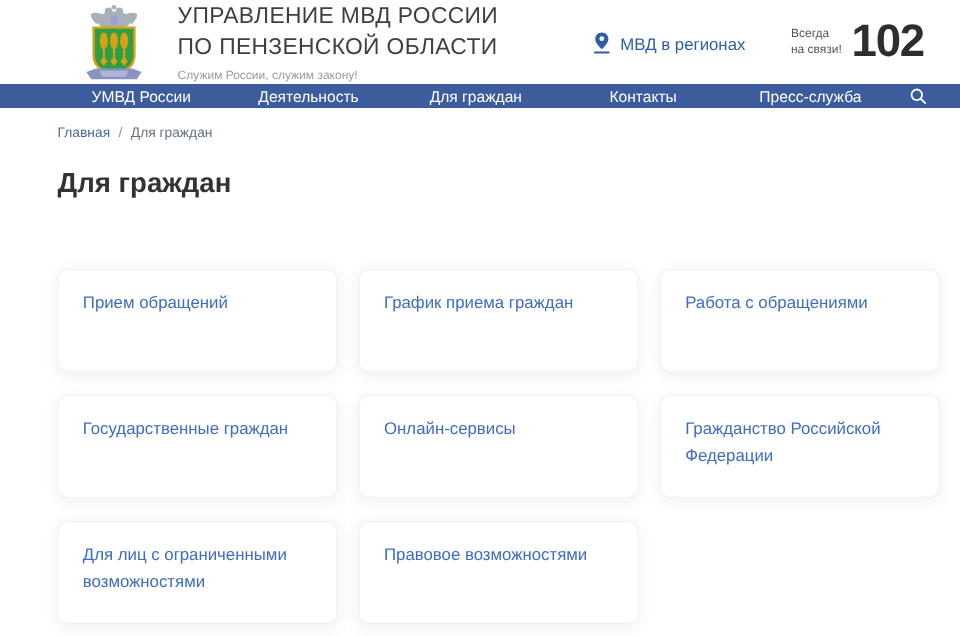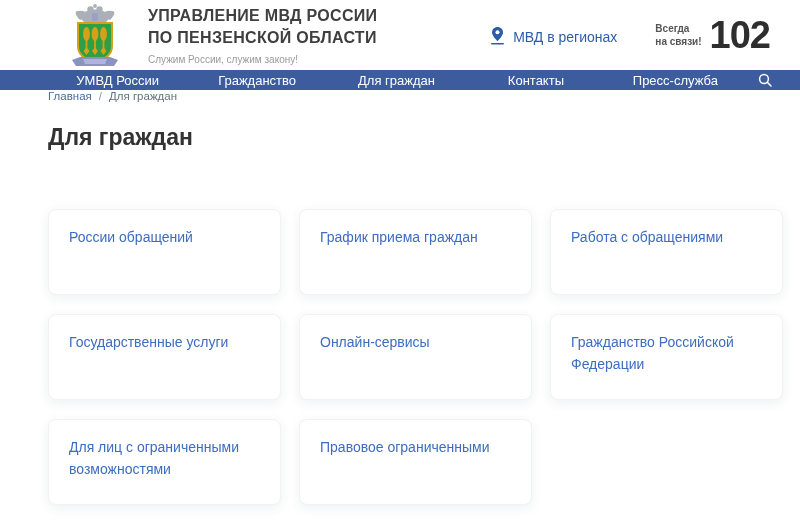--- a/index.html
+++ b/index.html
@@ -23,22 +23,22 @@
     width: 70px;
     height: 64px;
     flex: 0 0 auto;
     cursor: pointer;
   }
   .org-block {
     margin-left: 18px;
     flex: 0 0 auto;
   }
   .org-title {
-    font-size: 16px;
-    font-weight: bold;
+    font-size: 19px;
+    font-weight: normal;
     color: #3f3f3f;
     letter-spacing: 0.3px;
     line-height: 1.35;
     text-transform: uppercase;
   }
   .org-slogan {
     margin-top: 6px;
     font-size: 10px;
     color: #9a9a9a;
   }
@@ -54,21 +54,20 @@
     color: #2d5da8;
     font-size: 14px;
     cursor: pointer;
     text-decoration: none;
   }
   .always-block {
     margin-left: 38px;
     font-size: 10px;
     color: #555555;
     line-height: 1.35;
-    font-weight: bold;
   }
   .phone-number {
     margin-left: 8px;
     margin-right: 14px;
     font-size: 38px;
     font-weight: 800;
     color: #2e2e2e;
     letter-spacing: -1px;
     line-height: 1;
     text-align: right;
@@ -100,21 +99,21 @@
     justify-content: center;
     cursor: pointer;
   }
 
   
   .content {
     padding-left: 48px;
     padding-right: 17px;
   }
   .breadcrumb {
-    margin-top: 0;
+    margin-top: 15px;
     font-size: 11.5px;
     display: flex;
     gap: 7px;
     align-items: center;
   }
   .breadcrumb .bc-home { color: #4a6b9c; cursor: pointer; }
   .breadcrumb .bc-sep  { color: #8a94a0; }
   .breadcrumb .bc-cur  { color: #66707d; }
 
   .page-title {
@@ -205,21 +204,21 @@
       <div>Всегда</div>
       <div>на связи!</div>
     </div>
 
     <div class="phone-number">102</div>
   </div>
 </div>
 
 <div class="nav">
   <div class="nav-item">УМВД России</div>
-  <div class="nav-item">Гражданство</div>
+  <div class="nav-item">Деятельность</div>
   <div class="nav-item">Для граждан</div>
   <div class="nav-item">Контакты</div>
   <div class="nav-item">Пресс-служба</div>
   <div class="nav-search">
     <svg width="14" height="14" viewBox="0 0 14 14">
       <circle cx="6" cy="6" r="4.4" fill="none" stroke="#ffffff" stroke-width="1.5"></circle>
       <line x1="9.3" y1="9.3" x2="13" y2="13" stroke="#ffffff" stroke-width="1.5" stroke-linecap="round"></line>
     </svg>
   </div>
 </div>
@@ -229,38 +228,38 @@
   <div class="breadcrumb">
     <span class="bc-home">Главная</span>
     <span class="bc-sep">/</span>
     <span class="bc-cur">Для граждан</span>
   </div>
 
   <h1 class="page-title">Для граждан</h1>
 
   <div class="cards-grid">
     <div class="card">
-      <div class="card-link">России обращений</div>
+      <div class="card-link">Прием обращений</div>
     </div>
     <div class="card">
       <div class="card-link">График приема граждан</div>
     </div>
     <div class="card">
       <div class="card-link">Работа с обращениями</div>
     </div>
     <div class="card">
-      <div class="card-link">Государственные услуги</div>
+      <div class="card-link">Государственные граждан</div>
     </div>
     <div class="card">
       <div class="card-link">Онлайн-сервисы</div>
     </div>
     <div class="card">
       <div class="card-link">Гражданство Российской Федерации</div>
     </div>
     <div class="card">
       <div class="card-link">Для лиц с ограниченными возможностями</div>
     </div>
     <div class="card">
-      <div class="card-link">Правовое ограниченными</div>
+      <div class="card-link">Правовое возможностями</div>
     </div>
   </div>
 
 </div>
 
 </body></html>

